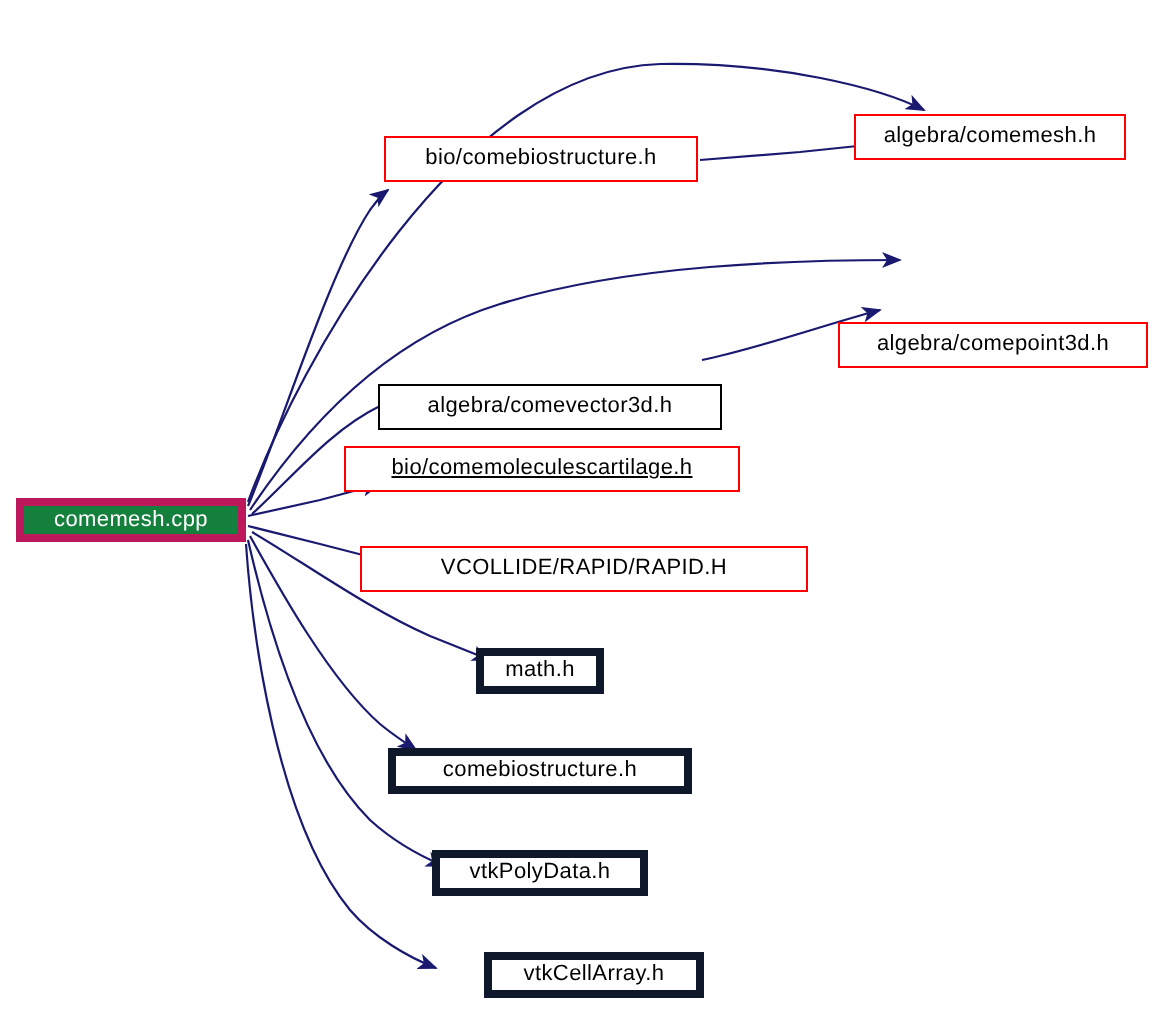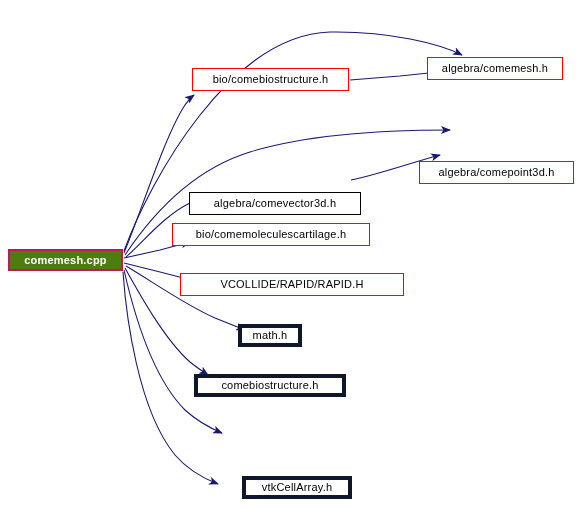--- a/index.html
+++ b/index.html
@@ -31,24 +31,23 @@
     justify-content: center;
     font-size: 11px;
     line-height: 1;
     white-space: nowrap;
     letter-spacing: 0.2px;
     background: #ffffff;
     border: 1px solid #808080;
     color: #000000;
   }
   .node.root {
-    background: #4d7c0f;
-    border: 2px solid #be185d;
+    background: #15803d;
+    border: 4px solid #be185d;
     color: #ffffff;
-    font-weight: bold;
   }
   .node.red {
     border: 1px solid #ff0000;
   }
   .node.black {
     border: 1px solid #000000;
   }
   .node.grey {
     border: 4px solid #0f172a;
   }
@@ -105,34 +104,37 @@
   </div>
 
   <div class="node red" style="left:419px; top:131px; width:155px; height:23px;margin-top:30px;">
     <span>algebra/comepoint3d.h</span>
   </div>
 
   <div class="node black" style="left:189px; top:173px; width:172px; height:23px;margin-top:19px;">
     <span>algebra/comevector3d.h</span>
   </div>
 
-  <div class="node red" style="left:172px; top:223px; width:198px; height:23px;">
+  <div class="node red" style="left:172px; top:223px; width:198px; height:23px;text-decoration:underline;">
     <span>bio/comemoleculescartilage.h</span>
   </div>
 
   <div class="node red" style="left:180px; top:273px; width:224px; height:23px;">
     <span>VCOLLIDE/RAPID/RAPID.H</span>
   </div>
 
   <div class="node grey" style="left:238px; top:324px; width:64px; height:23px;">
     <span>math.h</span>
   </div>
 
   <div class="node grey" style="left:194px; top:374px; width:152px; height:23px;">
     <span>comebiostructure.h</span>
   </div>
 
+  <div class="node grey" style="left:216px; top:425px; width:108px; height:23px;">
+    <span>vtkPolyData.h</span>
+  </div>
 
   <div class="node grey" style="left:215px; top:476px; width:110px; height:23px;margin-left:27px;">
     <span>vtkCellArray.h</span>
   </div>
 
 </div>
 
 </body></html>

